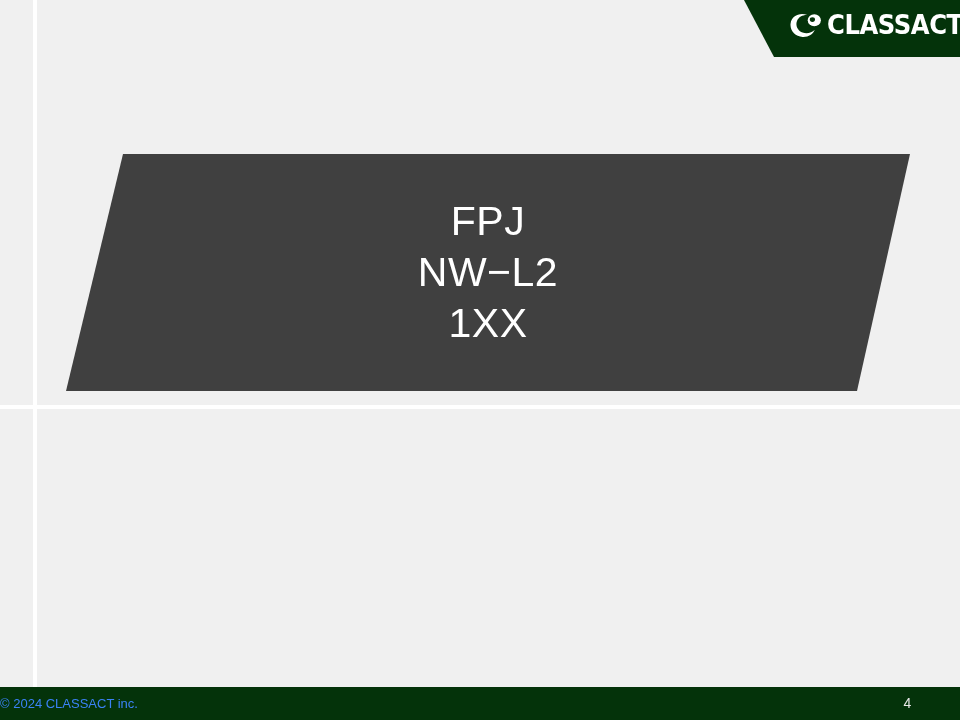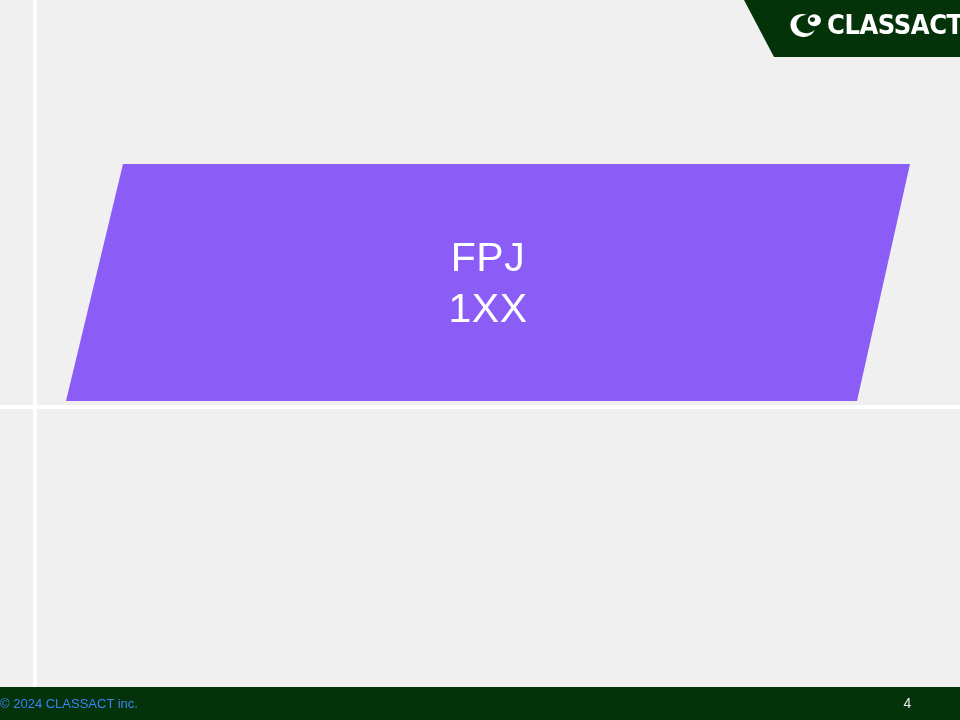--- a/index.html
+++ b/index.html
@@ -72,24 +72,24 @@
     transform: scaleX(0.90);
     transform-origin: left center;
     white-space: nowrap;
     font-family: "DejaVu Sans", sans-serif;
   }
 
   
   .title-plate {
     position: absolute;
     left: 60px;
-    top: 164px;
+    top: 154px;
     width: 856px;
     height: 284px;
-    background: #8b5cf6;
+    background: #404040;
     z-index: 4;
     -webkit-clip-path: polygon(63px 0px, 850px 0px, 797px 237px, 6px 237px);
     clip-path: polygon(63px 0px, 850px 0px, 797px 237px, 6px 237px);
   }
   .title-stack {
     position: absolute;
     left: 0;
     top: 0;
     width: 856px;
     height: 237px;
@@ -160,20 +160,21 @@
         <ellipse fill="#ffffff" cx="24.3" cy="8.2" rx="6.6" ry="6.0"></ellipse>
         <ellipse fill="#04330a" cx="22.4" cy="7.6" rx="2.6" ry="2.4"></ellipse>
       </svg>
       <span class="brand-word">CLASSACT</span>
     </div>
   </div>
 
   <div class="title-plate">
     <div class="title-stack">
       <div class="title-line">FPJ</div>
+      <div class="title-line">NW−L2</div>
       <div class="title-line">1XX</div>
     </div>
   </div>
 
   <div class="footer-bar">
     <div class="footer-copy">© 2024 CLASSACT inc.</div>
     <div class="footer-page">4</div>
   </div>
 
 </div>

